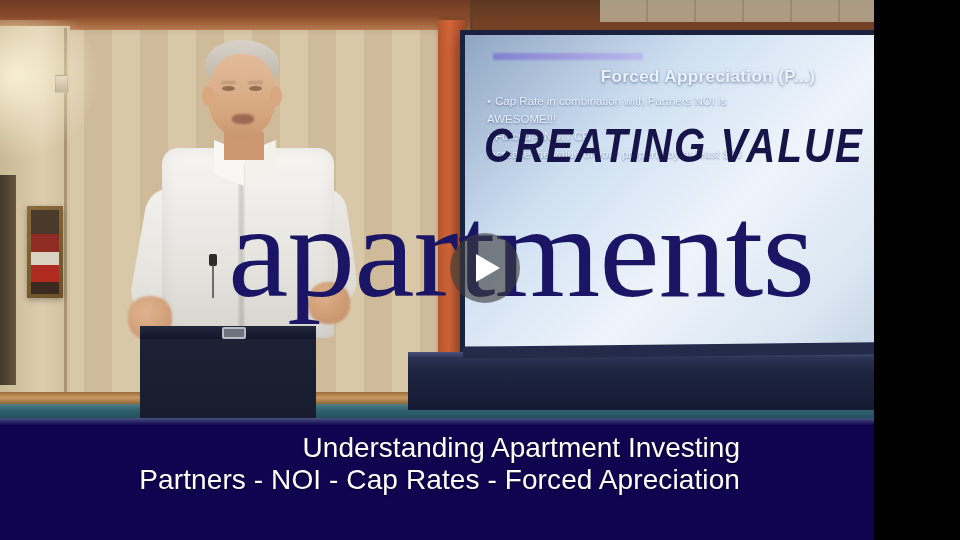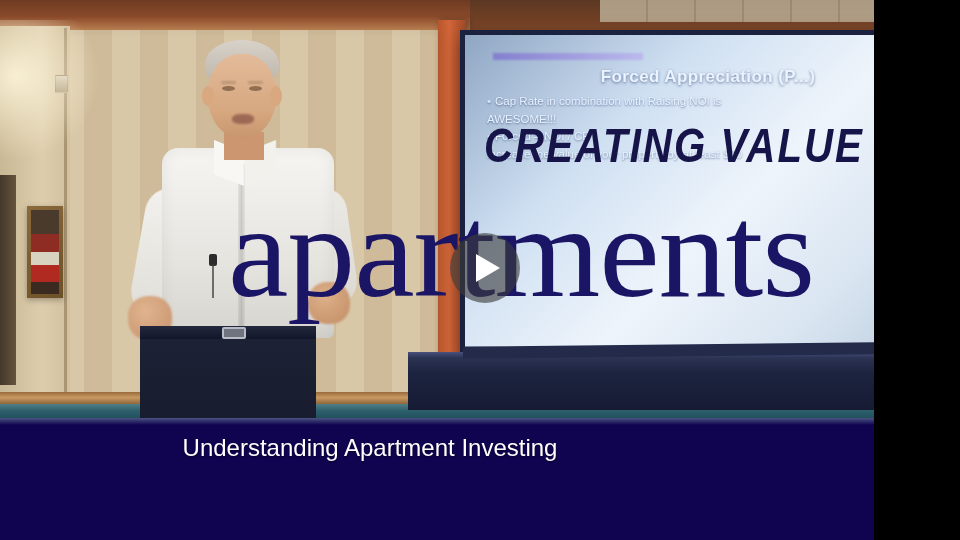--- a/index.html
+++ b/index.html
@@ -137,22 +137,22 @@
   .play-btn{position:absolute;left:450px;top:233px;width:70px;height:70px;border-radius:50%;
         background:rgba(60,60,60,.62);display:flex;align-items:center;justify-content:center;
         cursor:pointer;}
   .play-tri{width:0;height:0;margin-left:6px;
         border-left:24px solid #fff;border-top:14px solid transparent;border-bottom:14px solid transparent;}
 
   
   #banner{position:absolute;left:0;top:418px;width:960px;height:122px;background:#100450;}
   .banner-fade{position:absolute;left:0;top:0;width:960px;height:7px;
         background:linear-gradient(to bottom,rgba(120,150,170,.55),rgba(16,4,80,0));}
-  .caption{position:absolute;left:0;top:14px;width:740px;text-align:center;color:#fff;
-        font-size:24px;line-height:32px;font-family:"Liberation Sans",sans-serif;
+  .caption{position:absolute;left:0;top:14px;width:740px;text-align:right;color:#fff;
+        font-size:28px;line-height:32px;font-family:"Liberation Sans",sans-serif;
         text-shadow:0 1px 2px rgba(0,0,0,.5);}
   .caption .l2{letter-spacing:.1px;}
 </style>
 </head>
 <body>
 
 <div id="stage">
 
   <div id="video-frame">
 
@@ -172,21 +172,21 @@
 
     <div class="baseboard"></div>
     <div class="floor"></div>
     <div class="column"></div>
 
     <div class="screen-frame">
       <div class="screen">
         <div class="slide-head"></div>
         <div class="slide-title">Forced Appreciation (P...)</div>
         <div class="slide-bullets">
-          <div class="b">Cap Rate in combination with Raising NOI is</div>
+          <div class="b">Cap Rate in combination with Partners NOI is</div>
           <div class="cont">AWESOME!!!</div>
           <div class="b">Forced = NOI / CR</div>
           <div class="cont">increase the value of your property by at least $20</div>
         </div>
       </div>
     </div>
 
     <div class="table-skirt">
       <div class="table-skirt2"></div>
     </div>
@@ -223,17 +223,18 @@
     <div class="play-btn">
       <div class="play-tri"></div>
     </div>
 
   </div>
 
   <div id="banner">
     <div class="banner-fade"></div>
     <div class="caption">
       <div class="l1">Understanding Apartment Investing</div>
+      <div class="l2">Partners - NOI - Cap Rates - Forced Apreciation</div>
     </div>
 
   </div>
 
 </div>
 
 </body></html>

